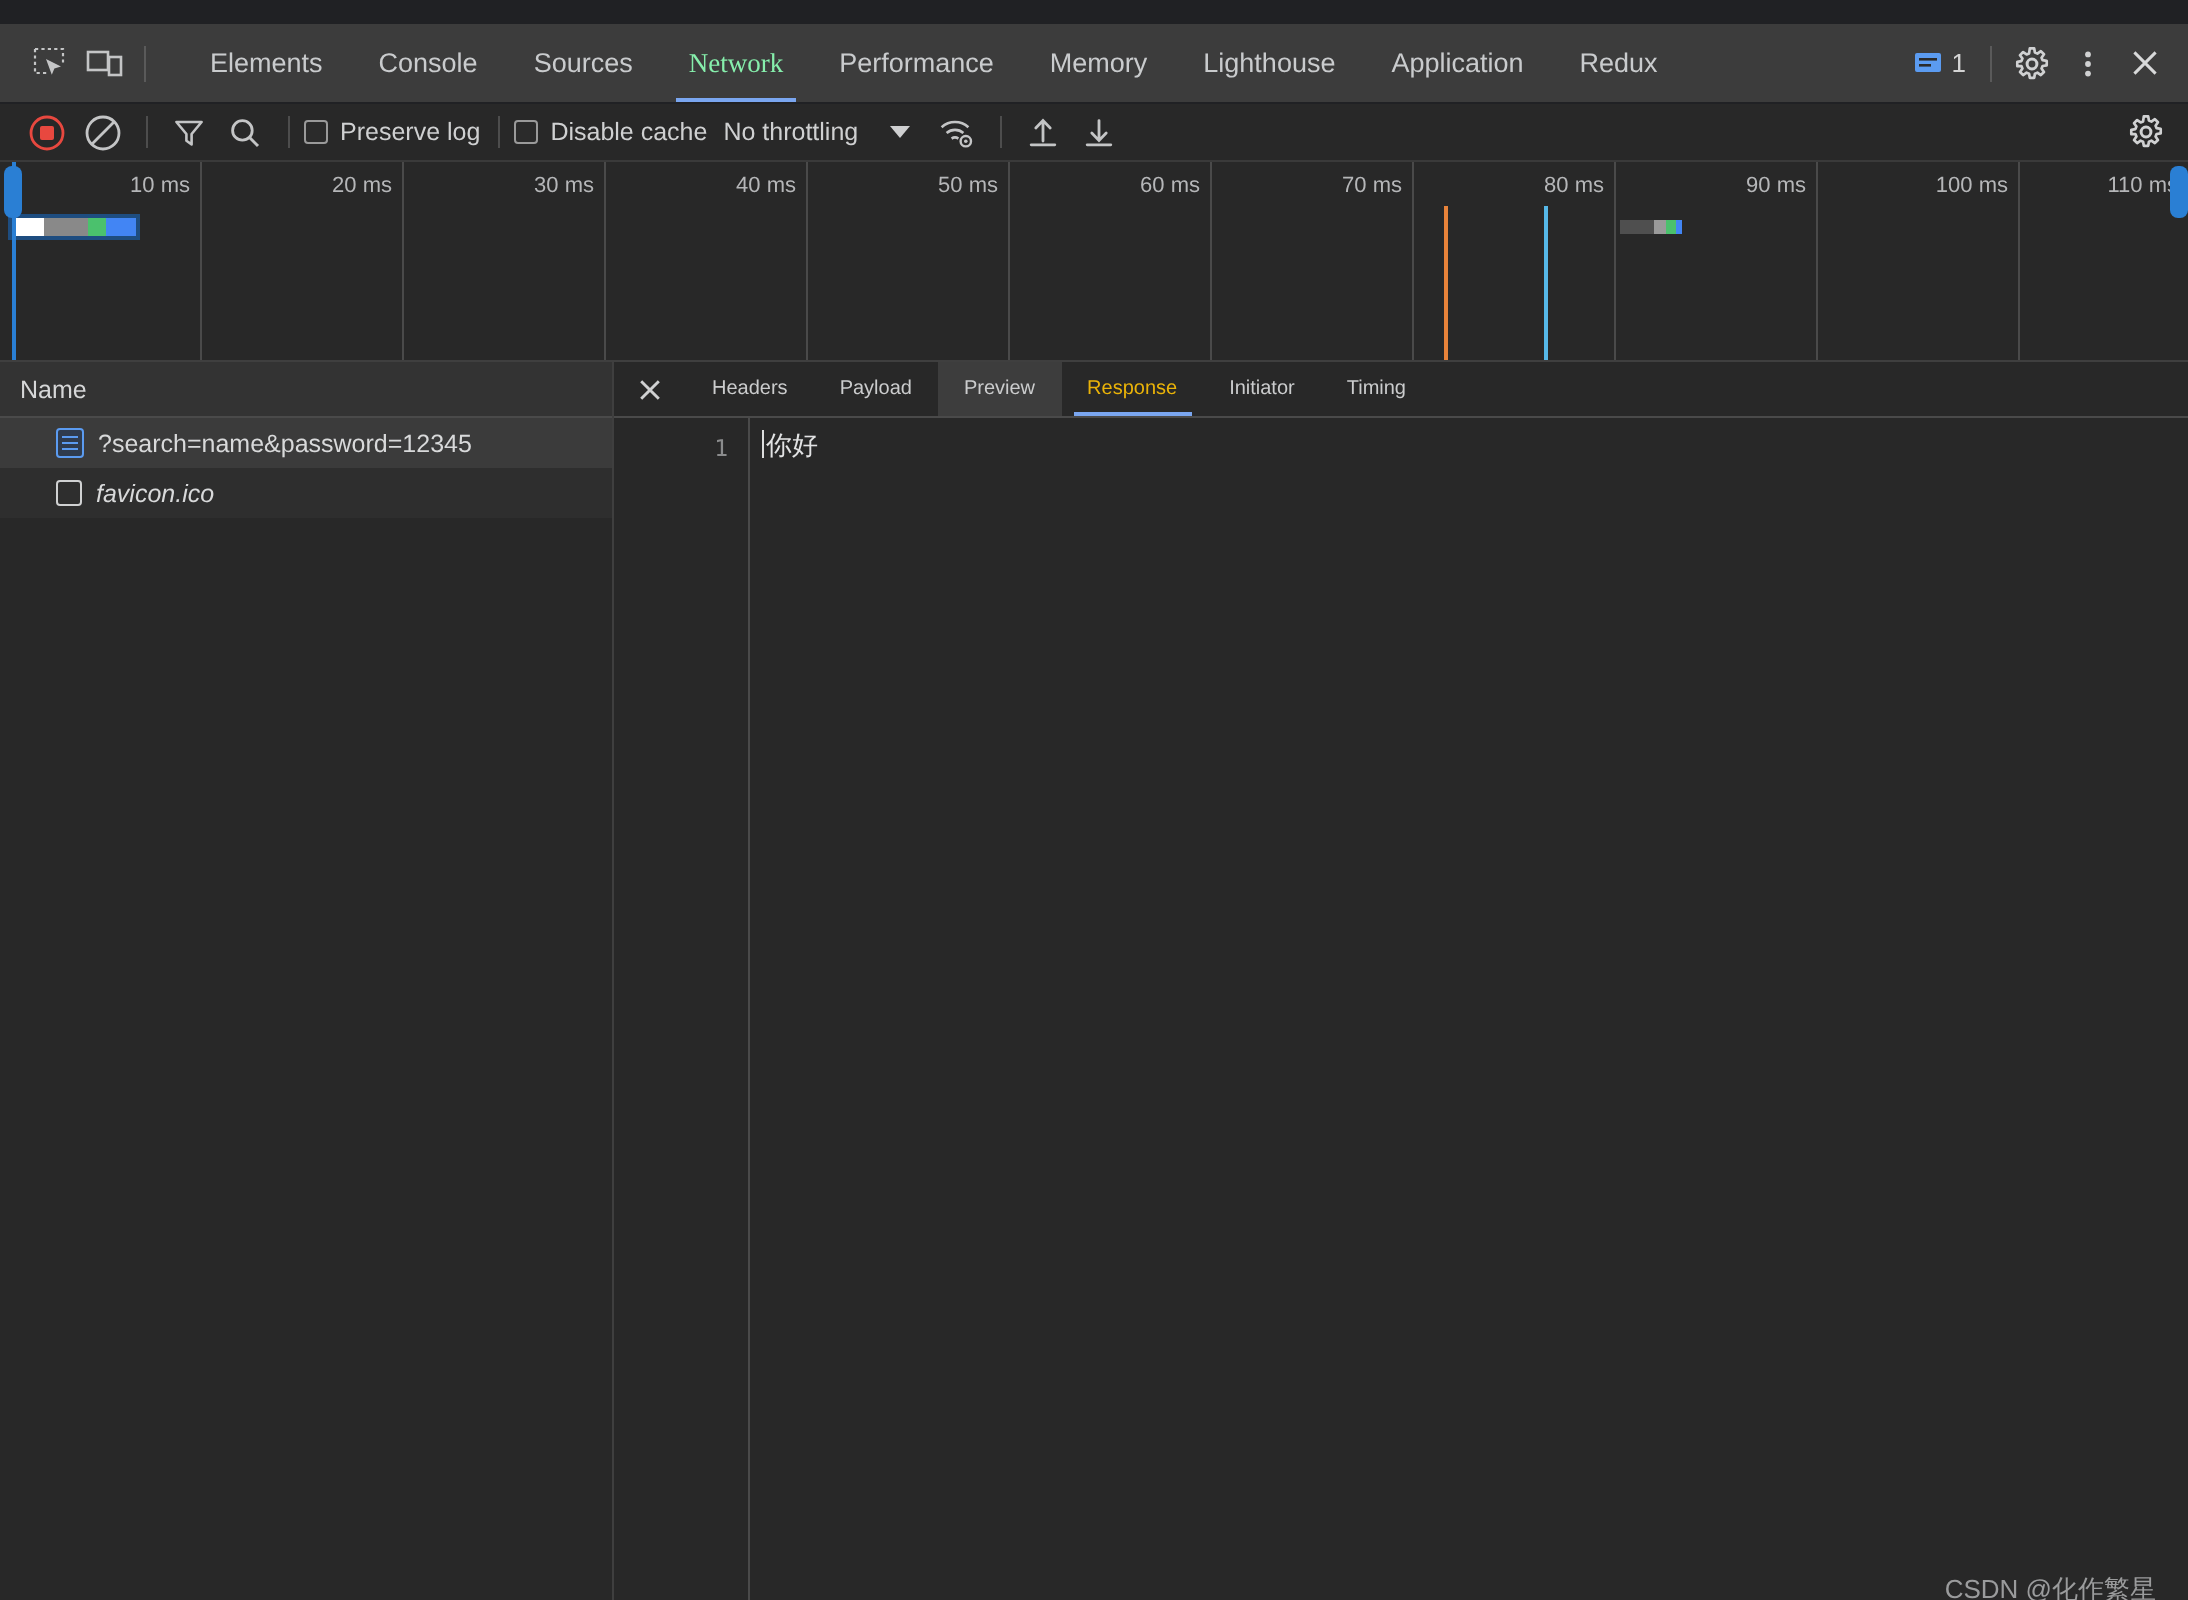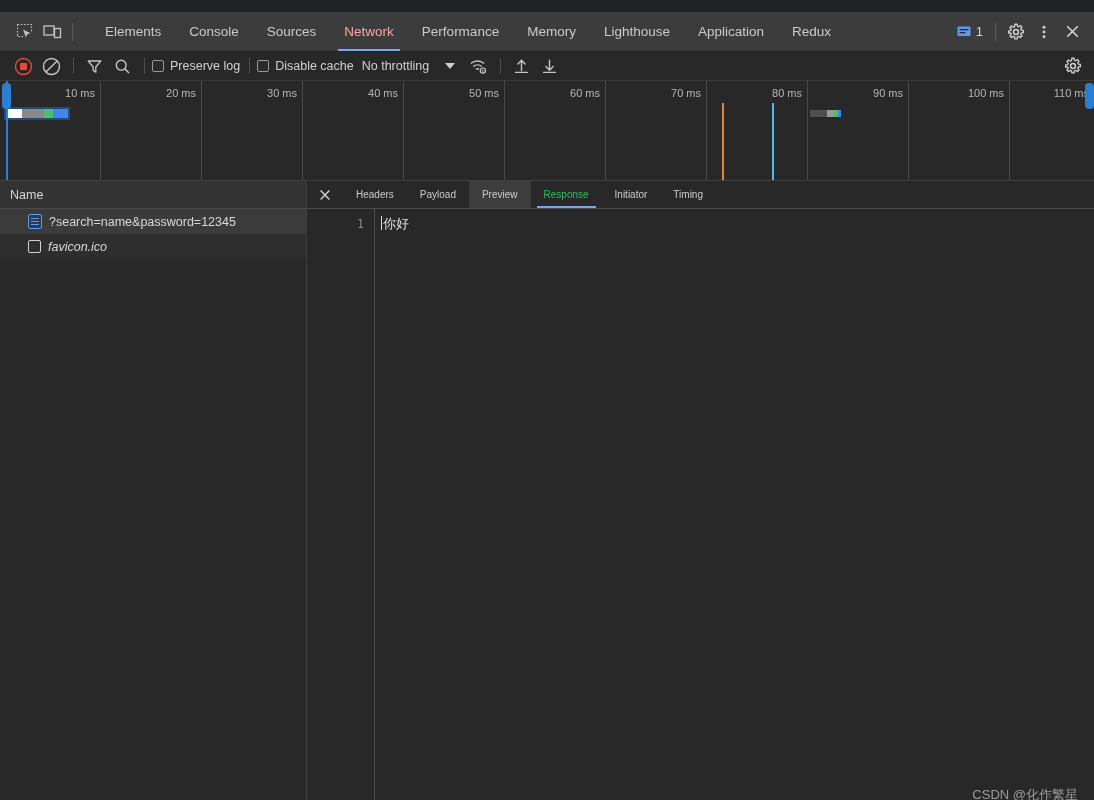--- a/index.html
+++ b/index.html
@@ -57,21 +57,22 @@
     display: flex;
     align-items: center;
     justify-content: center;
     font-size: 13.5px;
     color: #c9cbcd;
     cursor: pointer;
     position: relative;
     white-space: nowrap;
   }
   .mtab.active {
-    color: #fca5a5;
+    color: #86efac;
+    font-family: Liberation Serif, serif;
   }
   .mtab.active::after {
     content: "";
     position: absolute;
     left: 8px; right: 8px; bottom: 0;
     height: 2px;
     background: #7aa6f0;
   }
   .tabbar-right {
     display: flex;
@@ -312,21 +313,21 @@
     padding: 0 13px;
     display: flex;
     align-items: center;
     font-size: 10px;
     color: #cbcccd;
     cursor: pointer;
     position: relative;
     white-space: nowrap;
   }
   .dtab.hovered { background: #3d3d3d; }
-  .dtab.active { color: #22c55e; }
+  .dtab.active { color: #eab308; }
   .dtab.active::after {
     content: "";
     position: absolute;
     left: 6px; right: 6px; bottom: 0;
     height: 2px;
     background: #7aa6f0;
   }
   .resp-body {
     flex: 1;
     display: flex;

